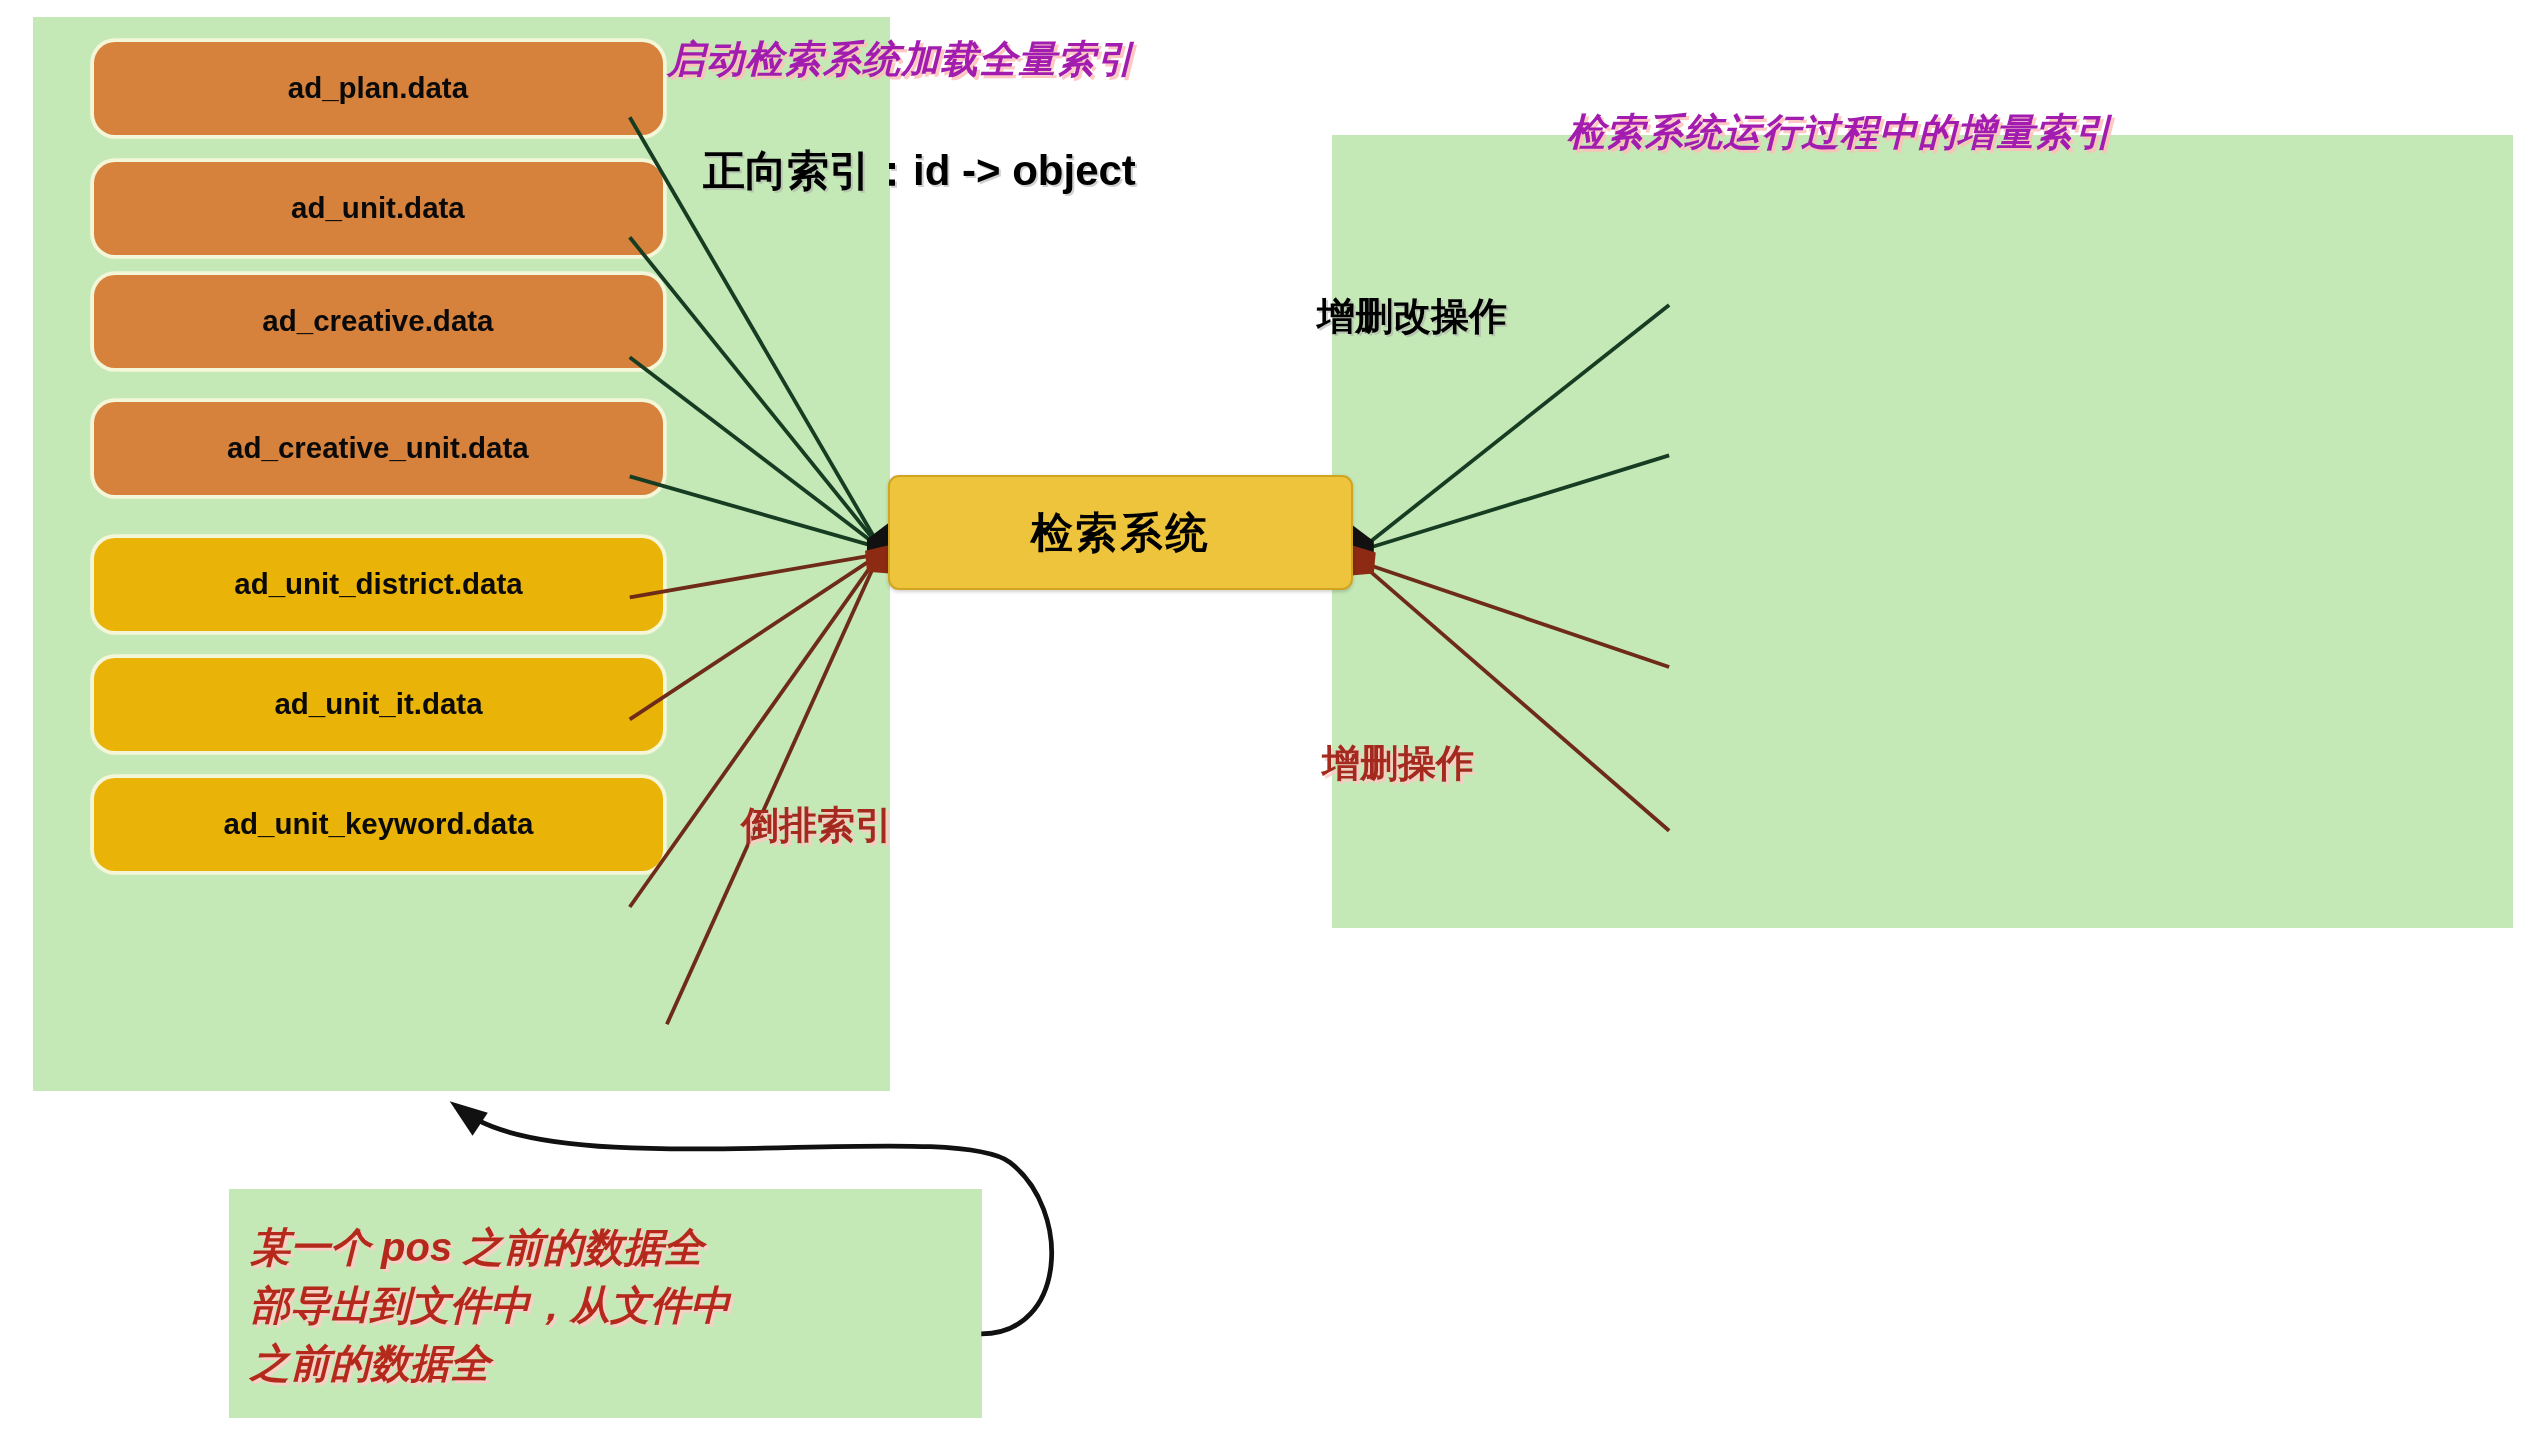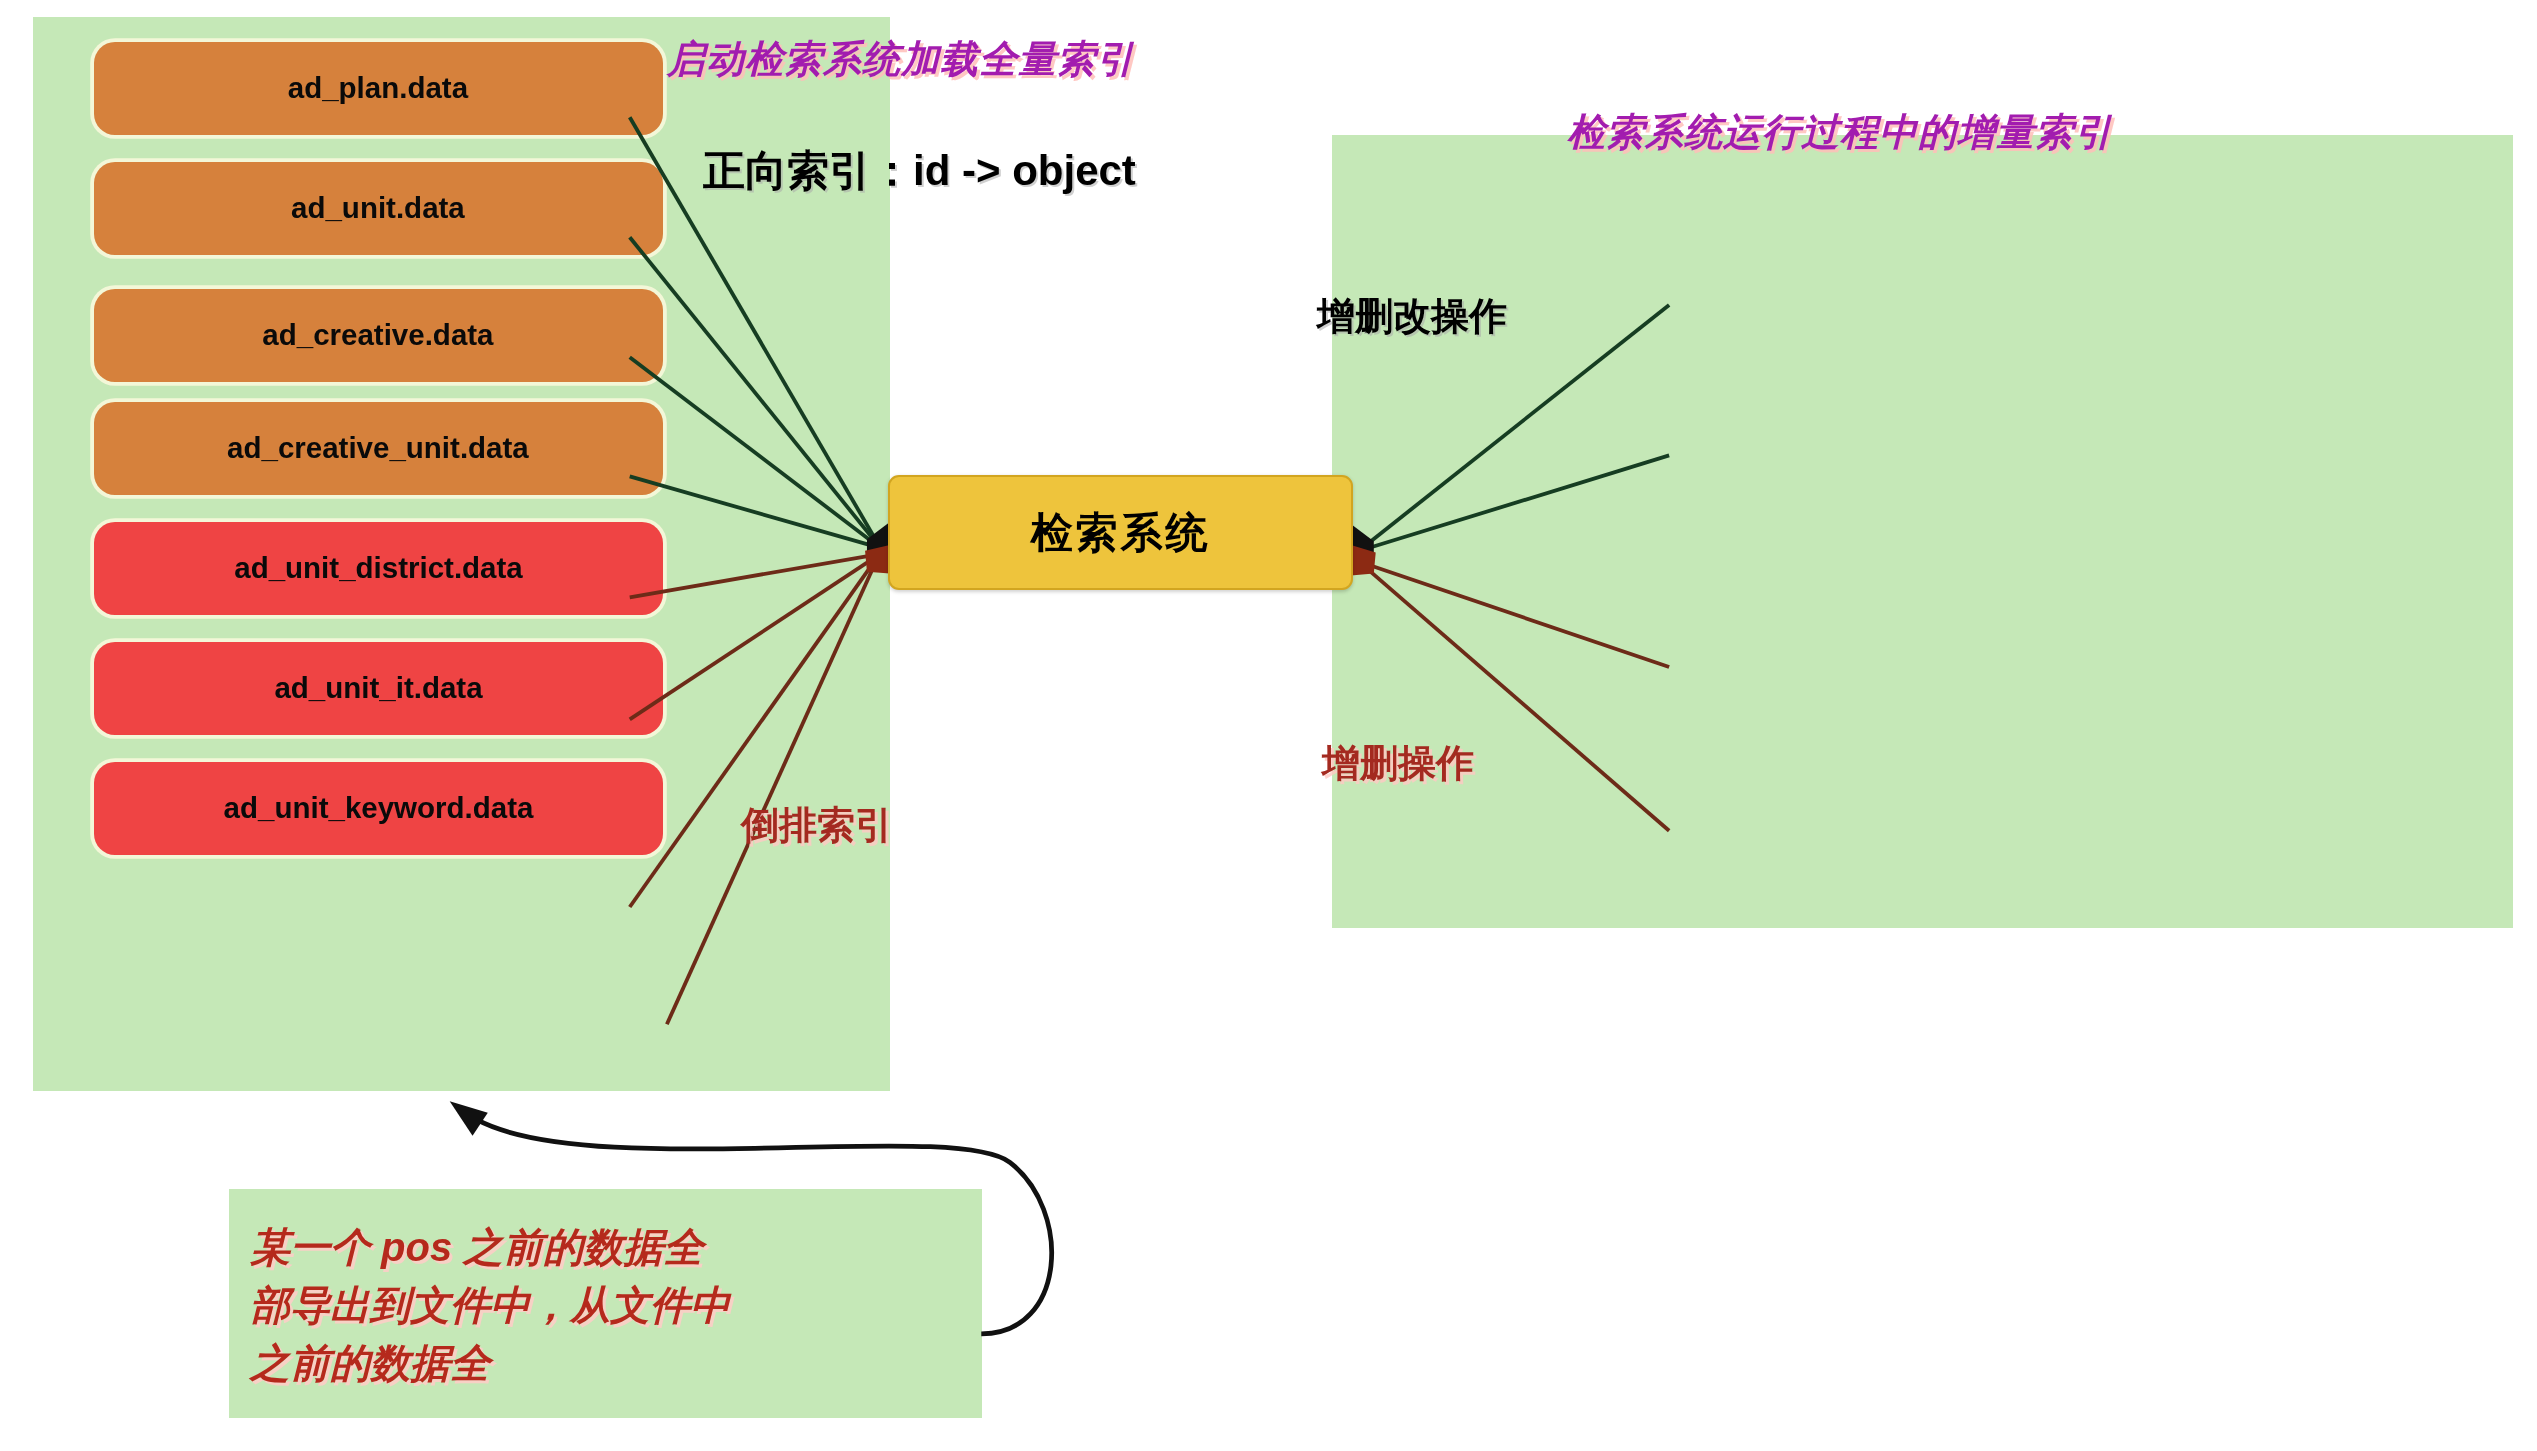--- a/index.html
+++ b/index.html
@@ -26,21 +26,21 @@
     box-sizing:border-box;
     display:flex;align-items:center;justify-content:center;
     text-align:center;
     color:#0a0a0a;
     font-weight:bold;
     line-height:1.18;
     padding:3.8px 15.2px;
     box-shadow:0 0 0 3.8px #f3f7d8;
   }
   .orange{ background:#d6813c;padding-left:14px; }
-  .blue  { background:#ef4444; }
+  .blue  { background:#eab308;margin-top:16px; }
   .box span{display:block;}
 
   
   .lbox{ left:61px; width:569px; height:93px; font-size:29.5px; }
 
   
   #center-node{
     position:absolute;
     left:888px; top:475px; width:461px; height:111px;
     background:#eec43c;
@@ -96,21 +96,21 @@
 
 <div id="stage">
 
   <div class="panel" id="left-panel">
     <div class="box orange lbox" style="top:25px;">
         <span>ad_plan.data</span>
       </div>
     <div class="box orange lbox" style="top:145px;">
         <span>ad_unit.data</span>
       </div>
-    <div class="box orange lbox" style="top:272px;border-radius:21px;">
+    <div class="box orange lbox" style="top:258px;border-radius:21px;">
         <span>ad_creative.data</span>
       </div>
     <div class="box orange lbox" style="top:385px;">
         <span>ad_creative_unit.data</span>
       </div>
     <div class="box blue   lbox" style="top:505px;">
         <span>ad_unit_district.data</span>
       </div>
     <div class="box blue   lbox" style="top:625px;">
         <span>ad_unit_it.data</span>

